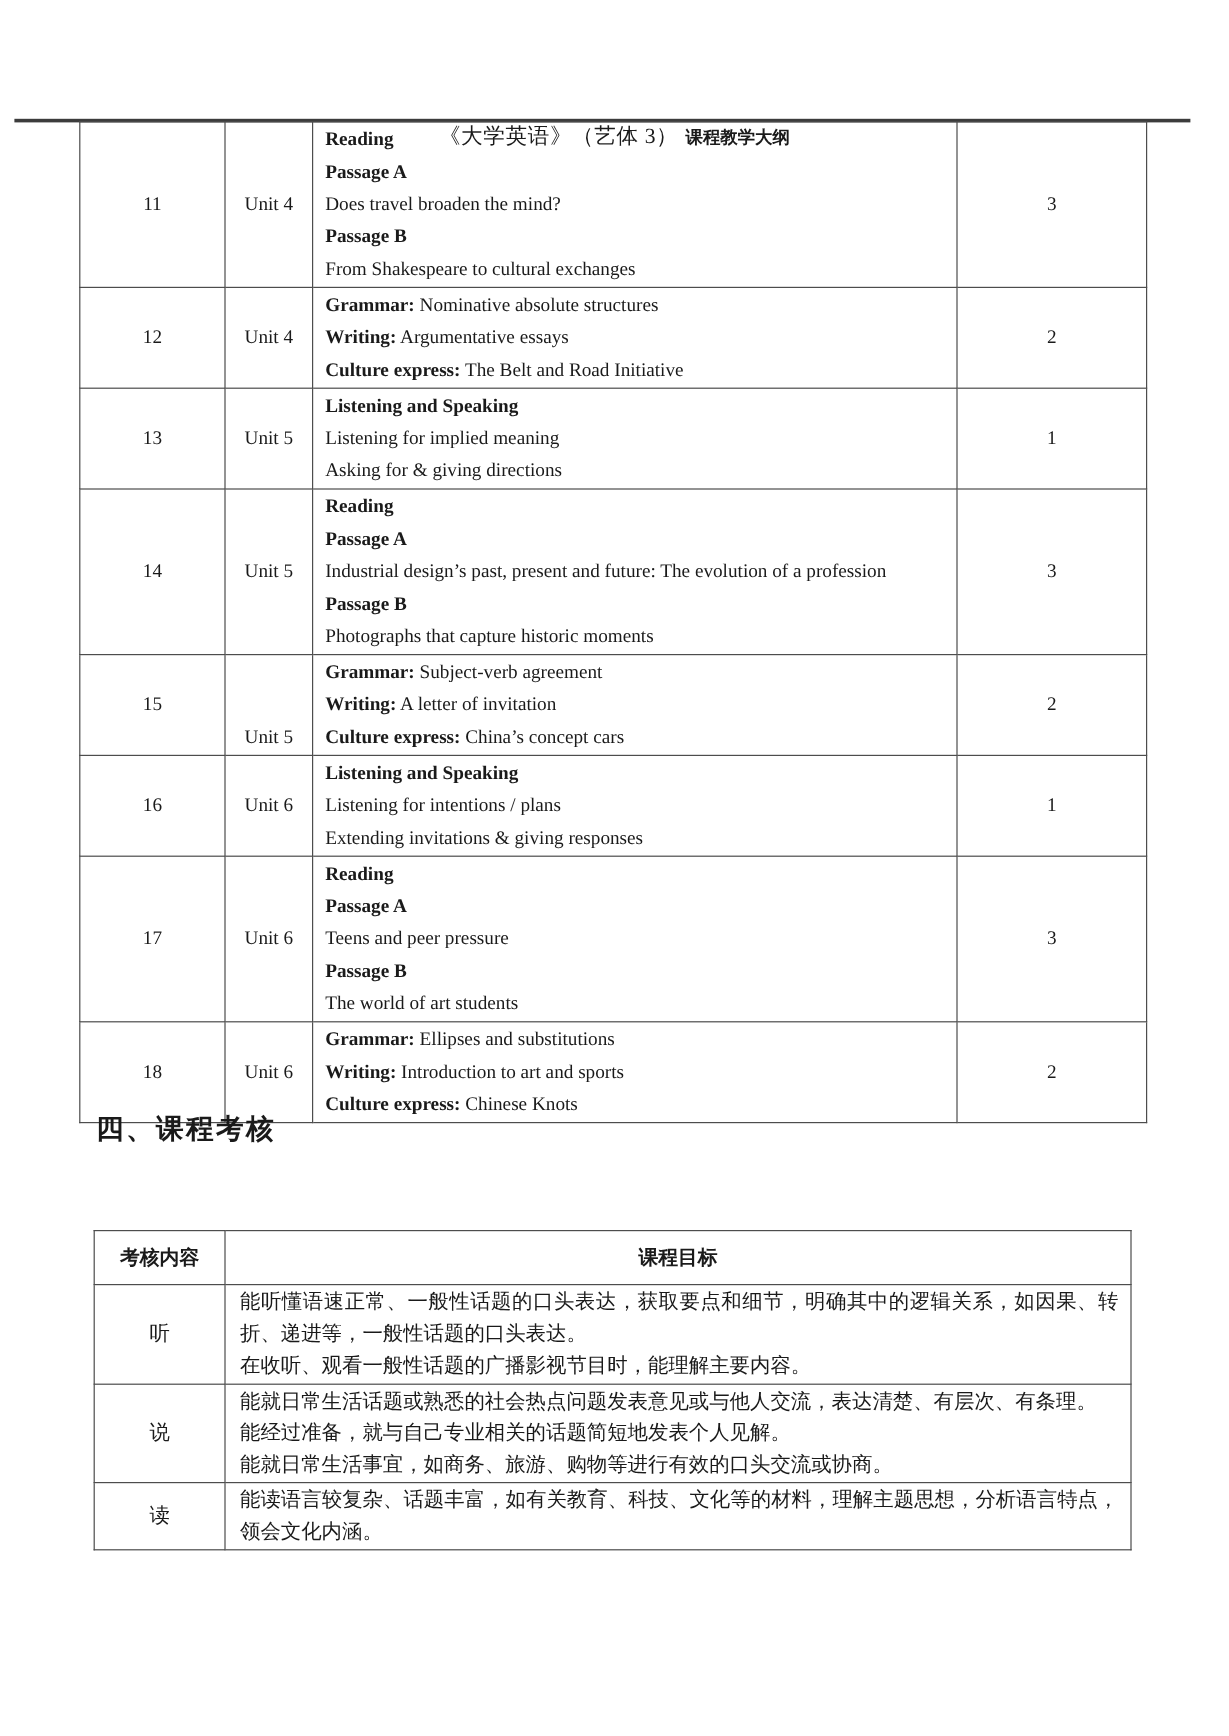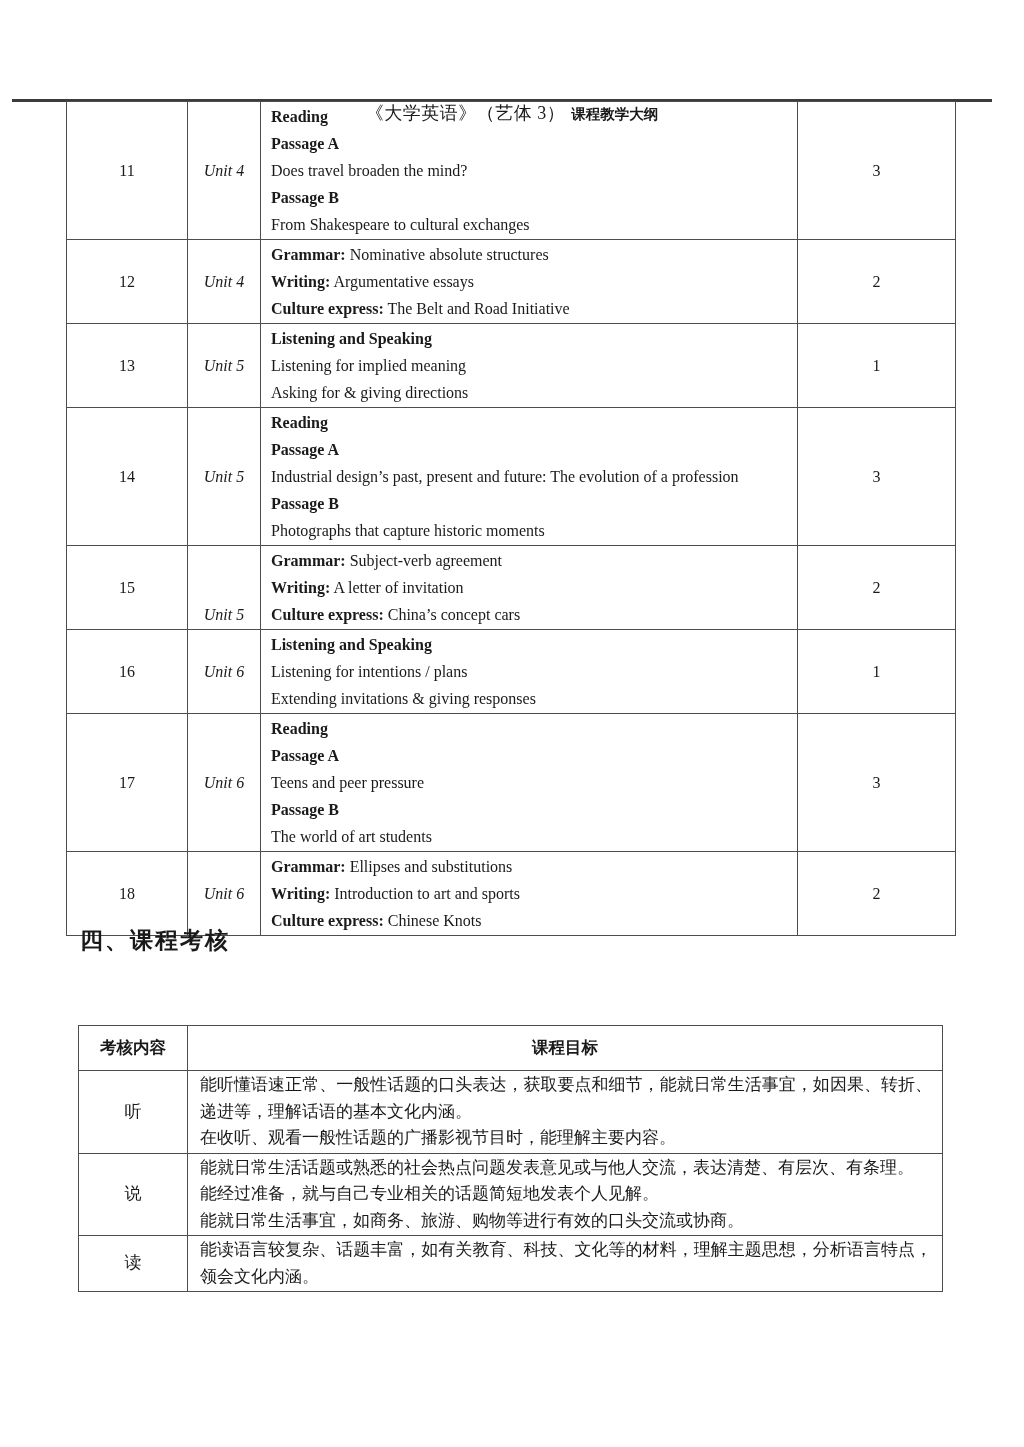--- a/index.html
+++ b/index.html
@@ -39,21 +39,21 @@
     position: absolute; left: 66px; top: 101px; width: 889px;
     border: 1px solid #3f3f3f;
   }
   .schedule td {
     border: 1px solid #4d4d4d;
     font-size: 16px; line-height: 27px;
     vertical-align: middle;
     margin-left: 28px;
   }
   .schedule td.week  { width: 121px; text-align: center; }
-  .schedule td.unit  { width: 73px;  text-align: center; font-style: italic; }
+  .schedule td.unit  { width: 73px;  text-align: center; }
   .schedule td.content { width: 537px; text-align: left; padding: 1px 8px 1px 10px; }
   .schedule td.hours { width: 158px; text-align: center; }
   .schedule td.unit.bottom { vertical-align: bottom; padding-bottom: 1px; }
   .schedule .line { display: block; }
   .schedule .b { font-weight: bold; }
 
   
   .section-heading {
     position: absolute; left: 80px; top: 925px;
     font-family: "Liberation Sans", sans-serif;
@@ -203,21 +203,21 @@
     <thead>
       <tr>
         <th class="col-skill">考核内容</th>
         <th class="col-goal">课程目标</th>
       </tr>
     </thead>
     <tbody id="assessment-body">
         <tr>
           <td class="skill">听</td>
           <td class="goal">
-            <span class="line">能听懂语速正常、一般性话题的口头表达，获取要点和细节，能就日常生活事宜，如因果、转折、递进等，理解话语的基本文化内涵。</span>
+            <span class="line">能听懂语速正常、一般性话题的口头表达，获取要点和细节，明确其中的逻辑关系，如因果、转折、递进等，一般性话题的口头表达。</span>
             <span class="line">在收听、观看一般性话题的广播影视节目时，能理解主要内容。</span>
           </td>
         </tr>
         <tr>
           <td class="skill">说</td>
           <td class="goal">
             <span class="line">能就日常生活话题或熟悉的社会热点问题发表意见或与他人交流，表达清楚、有层次、有条理。</span>
             <span class="line">能经过准备，就与自己专业相关的话题简短地发表个人见解。</span>
             <span class="line">能就日常生活事宜，如商务、旅游、购物等进行有效的口头交流或协商。</span>
           </td>

